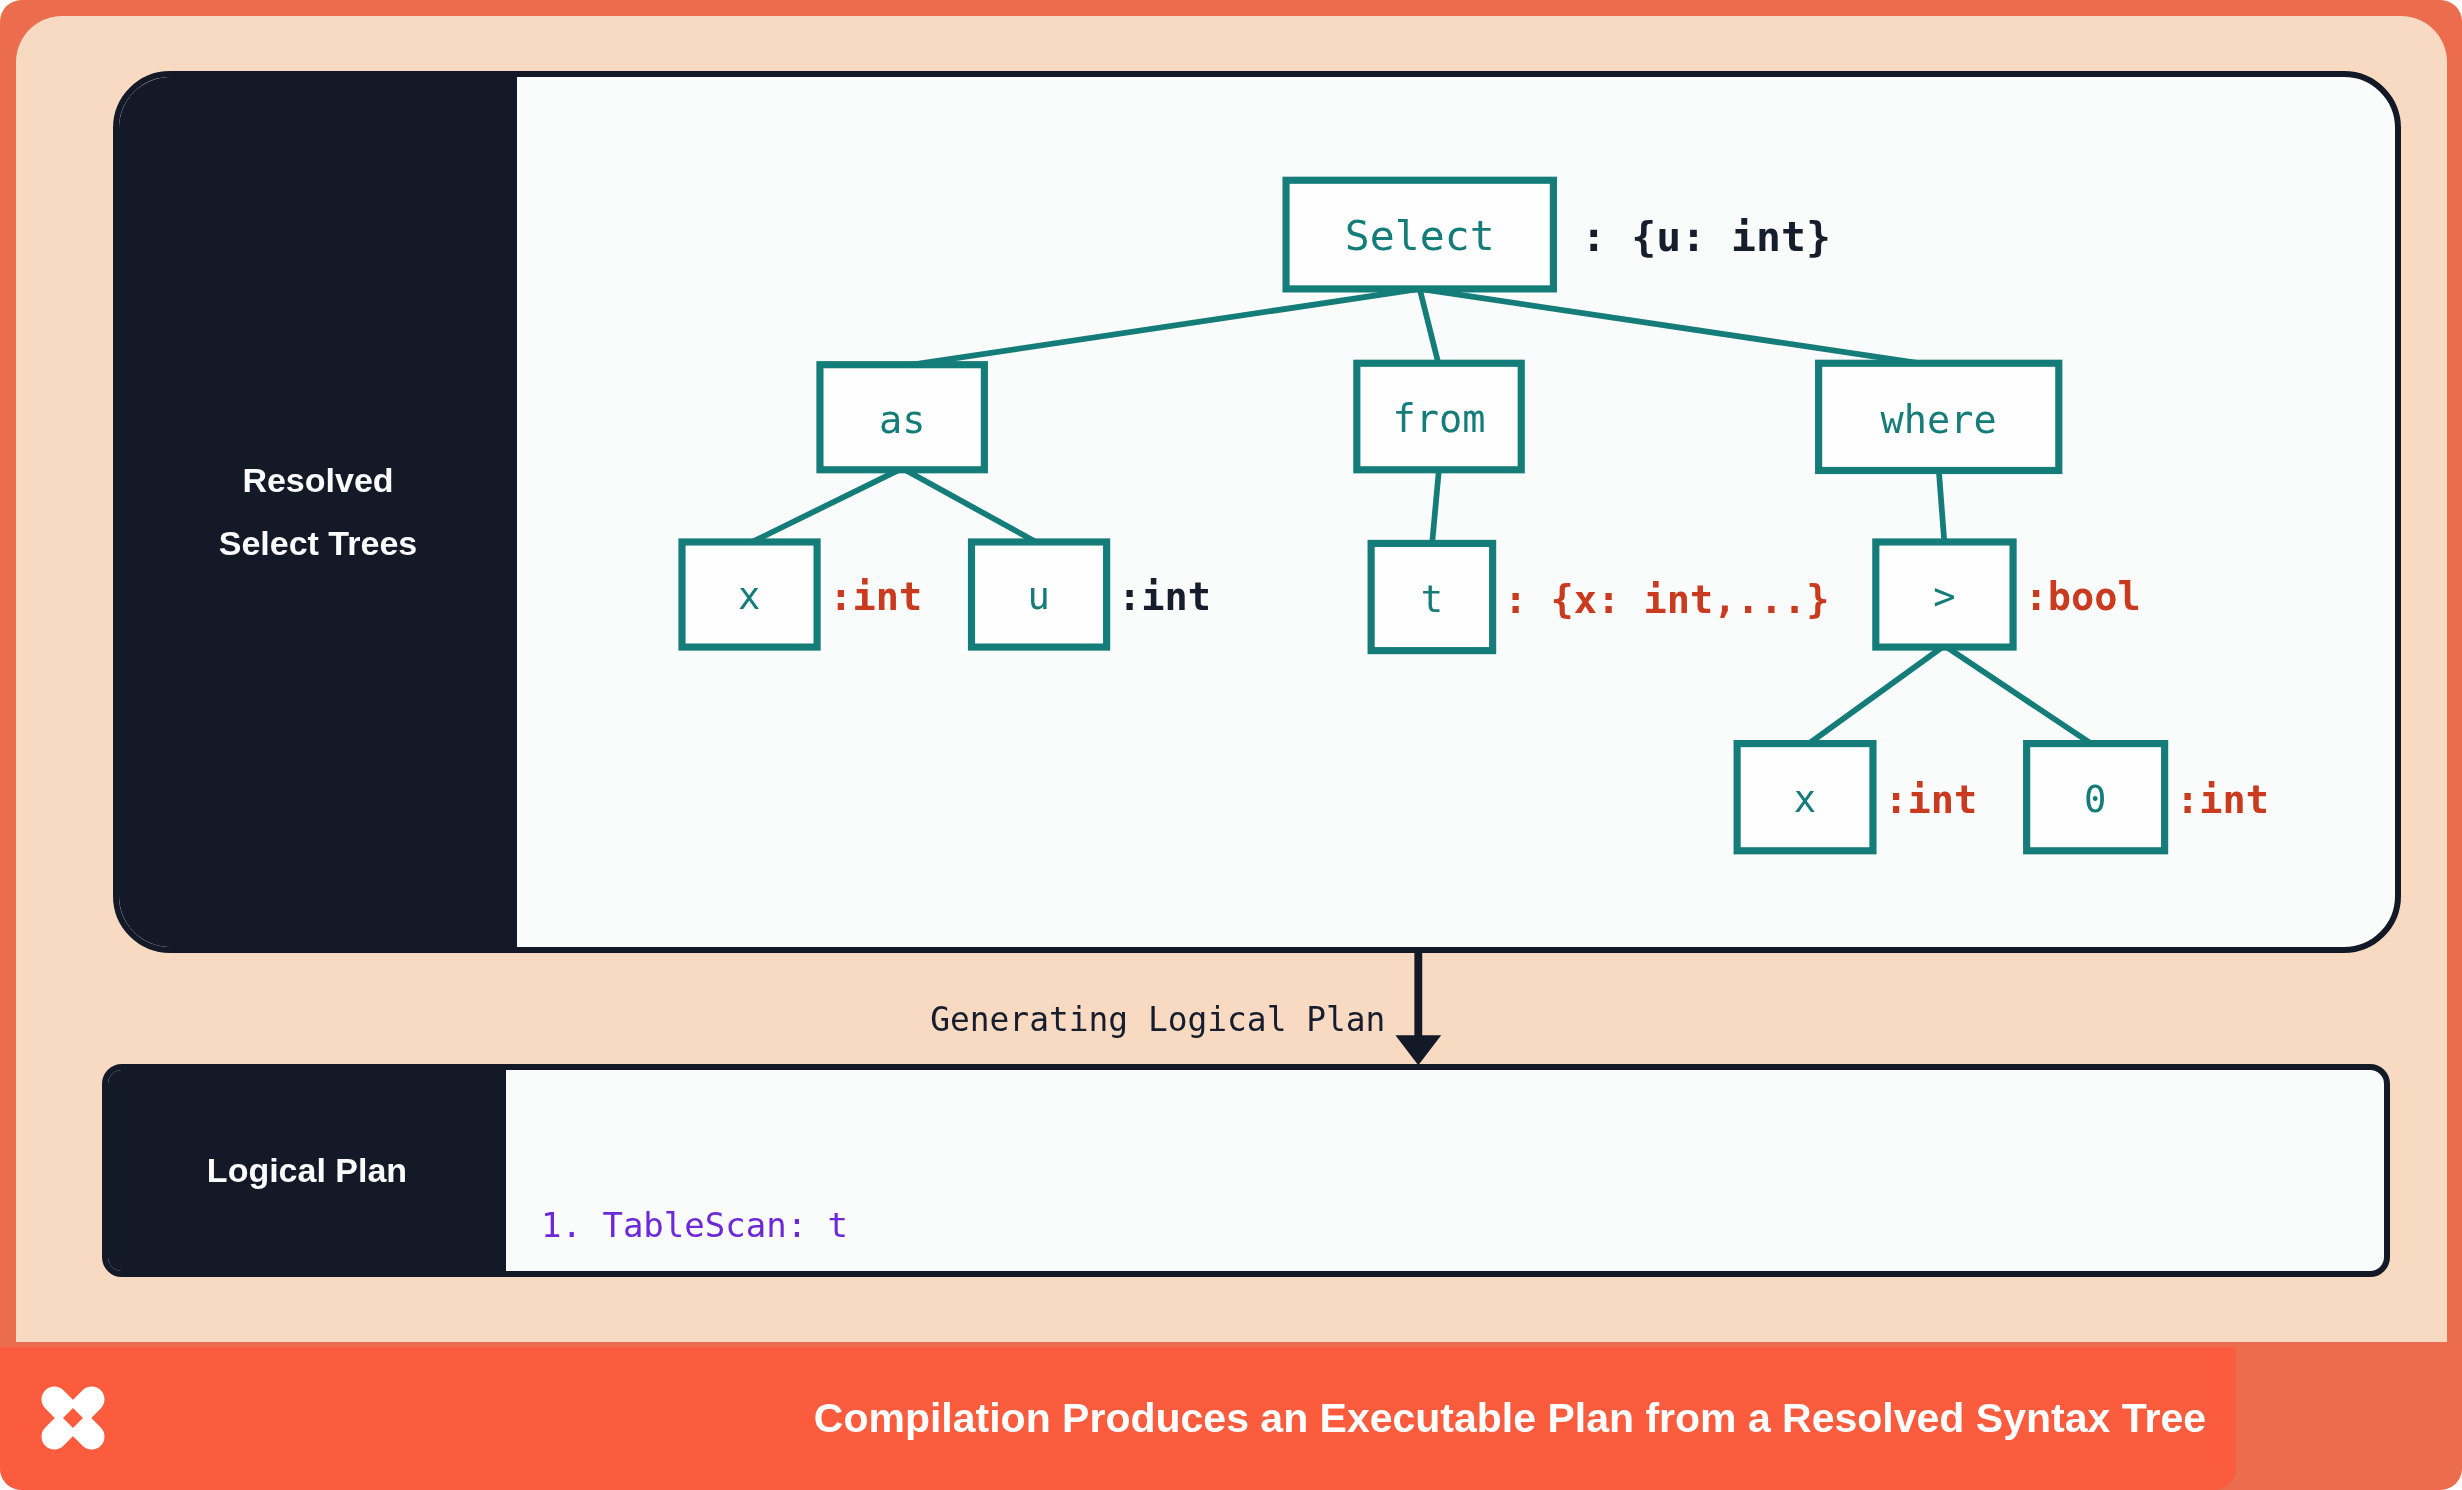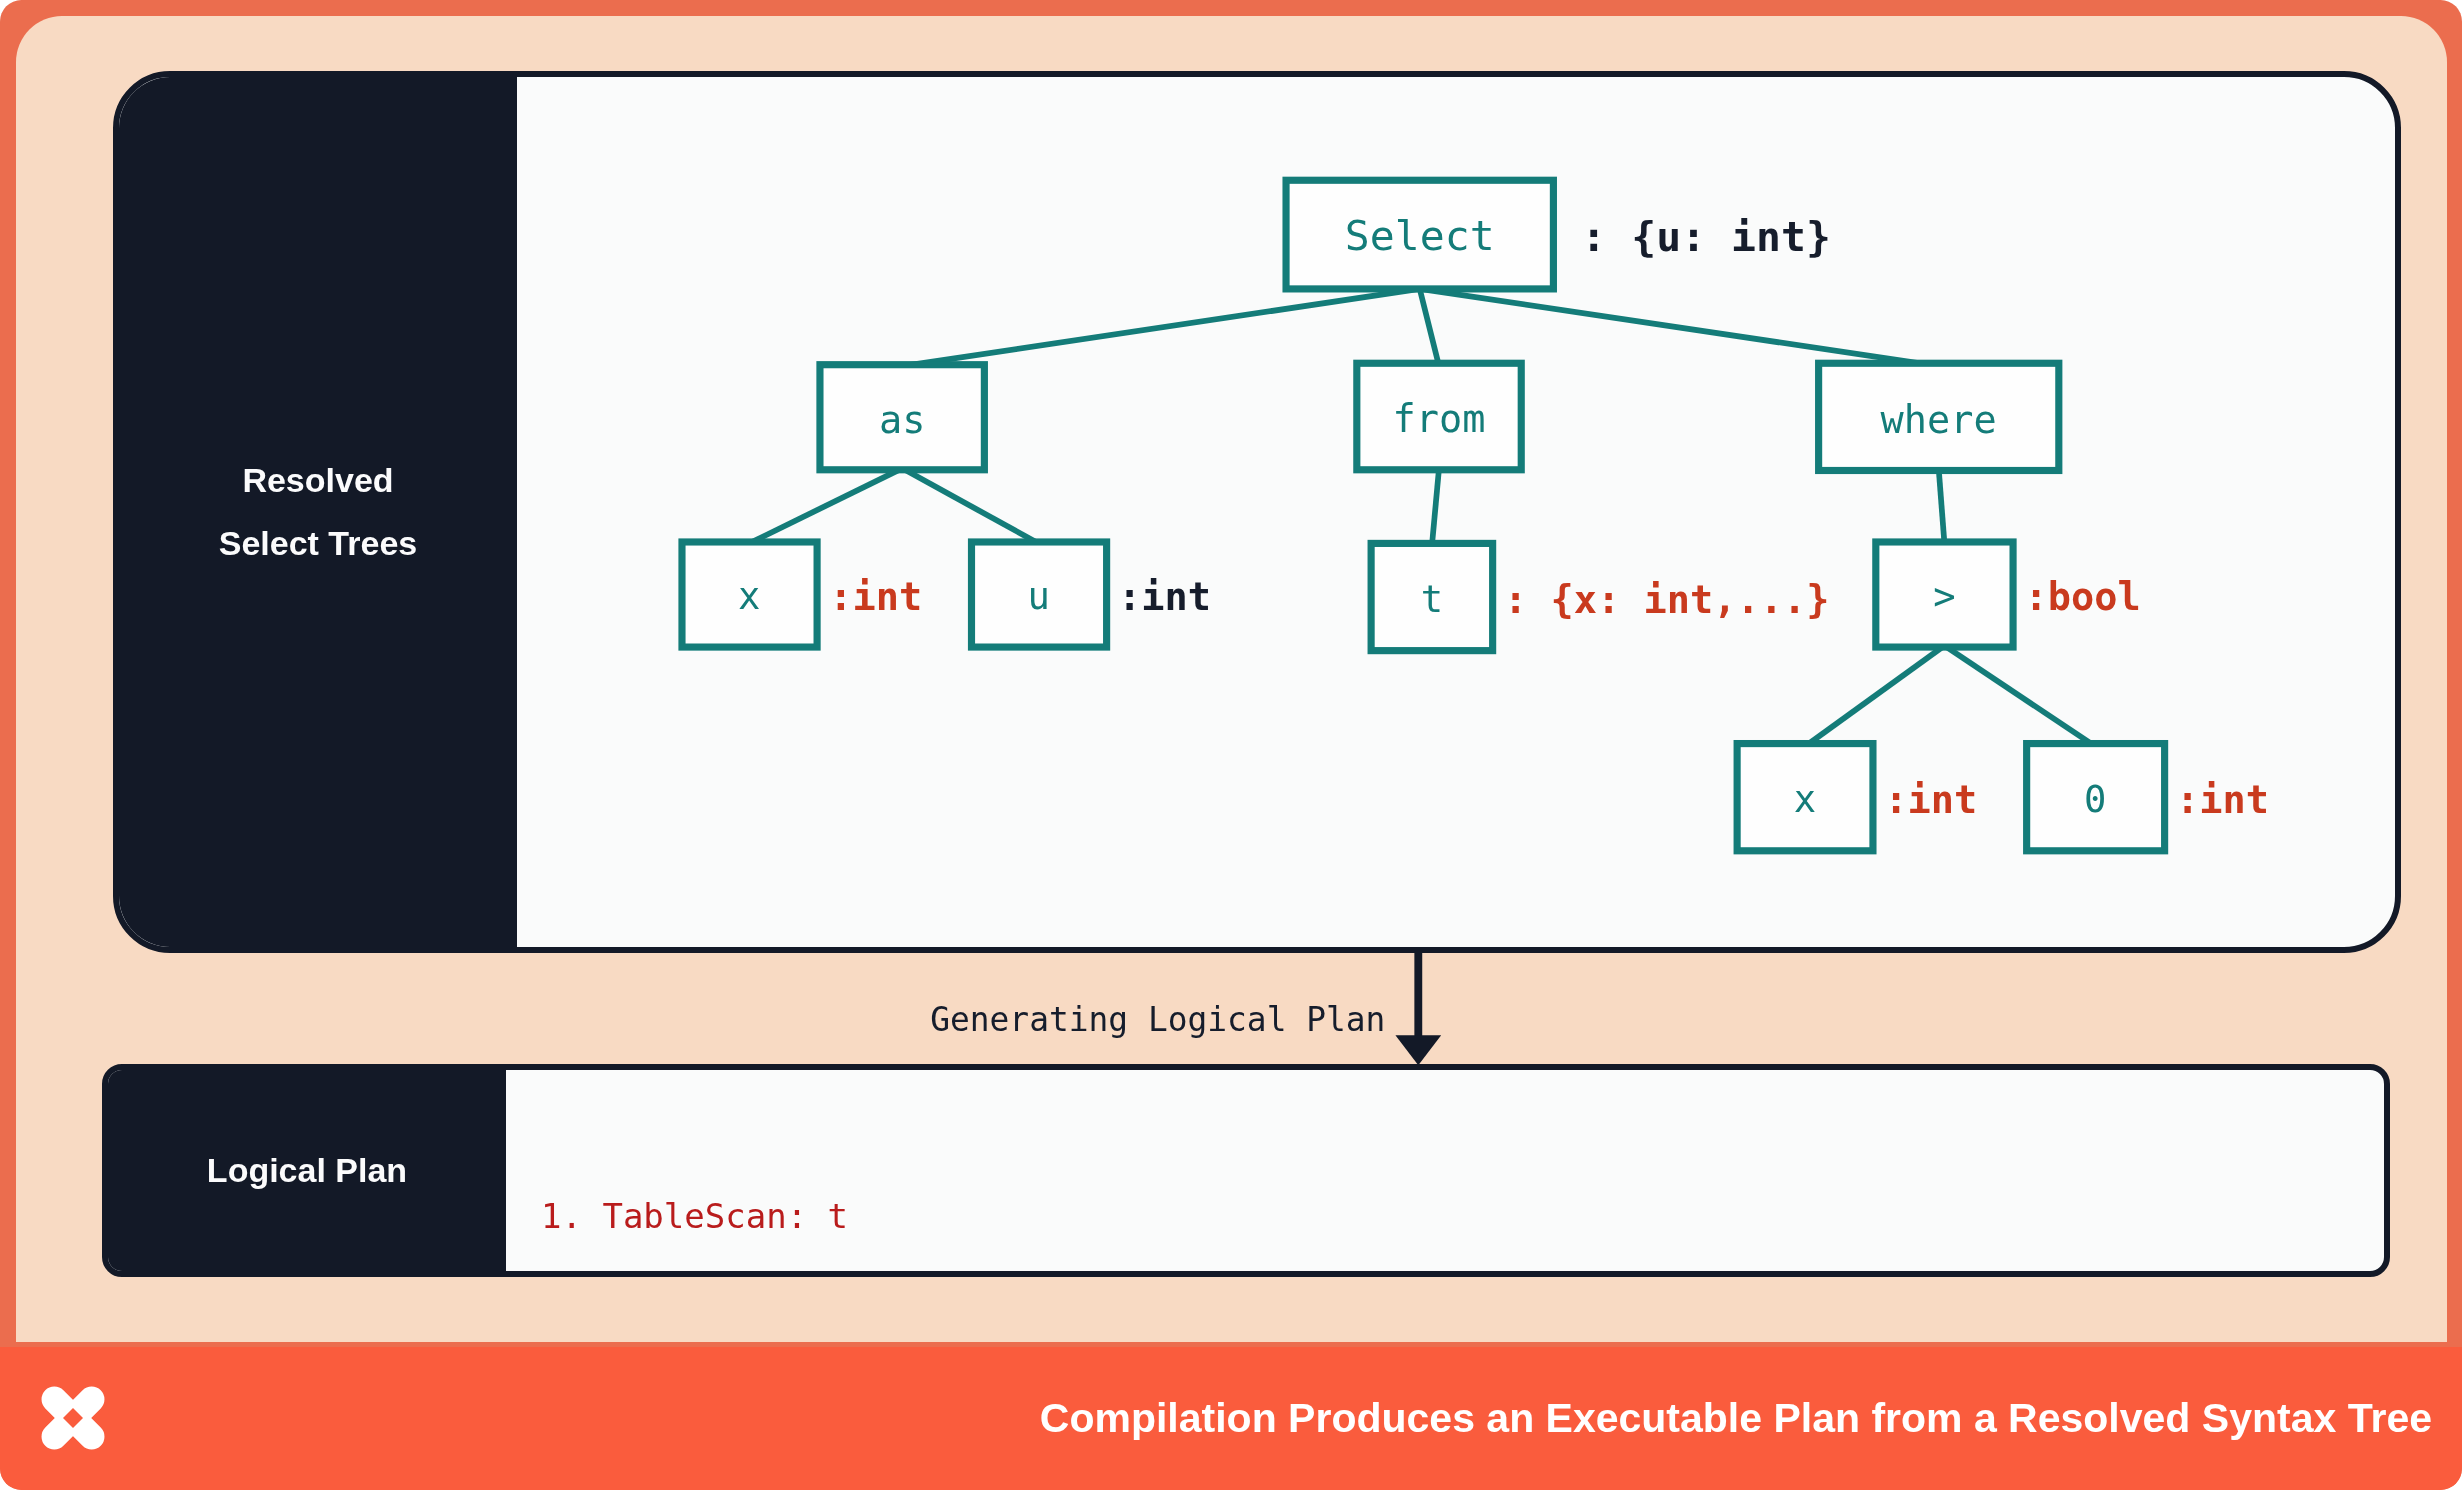--- a/index.html
+++ b/index.html
@@ -19,27 +19,27 @@
   }
   .panel.rst{top:71px;height:882px;border-radius:57px;margin-left:11px;}
   .panel.lp{top:1064px;height:213px;border-radius:20px;}
   .sidebar{
     width:398px;flex:0 0 398px;background:#131927;
     display:flex;flex-direction:column;align-items:center;justify-content:center;
     color:#FBFBFC;font-weight:700;font-size:34px;line-height:63px;text-align:center;
   }
   .rst-content{flex:1;}
   .lp-content{
-    flex:1;padding:21px 0 0 35px;
+    flex:1;padding:30px 0 0 35px;
     font-family:"DejaVu Sans Mono", monospace;
-    font-size:34px;line-height:50px;color:#b91c1c;white-space:pre;
+    font-size:34px;line-height:50px;color:#6d28d9;white-space:pre;
   }
   .overlay{position:absolute;left:0;top:0;width:2462px;height:1490px;pointer-events:none;}
   .footer{
-    position:absolute;left:0;top:1347px;width:2462px;height:143px;
+    position:absolute;left:0;top:1347px;width:2236px;height:143px;
     background:#FA5C3D;border-radius:0 0 21.4px 21.4px;
   }
   .footer-title{
     position:absolute;right:30px;top:0;height:143px;line-height:143px;
     color:#ffffff;font-weight:700;font-size:41px;white-space:nowrap;
   }
   .logo{position:absolute;left:33px;top:31px;width:80px;height:80px;}
   
   text{font-family:"DejaVu Sans Mono", monospace;}
   .node-label{fill:#147C79;}

